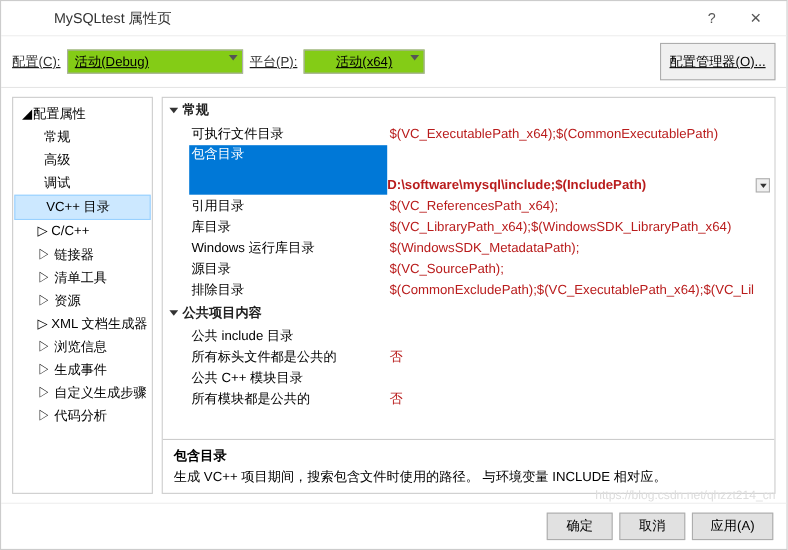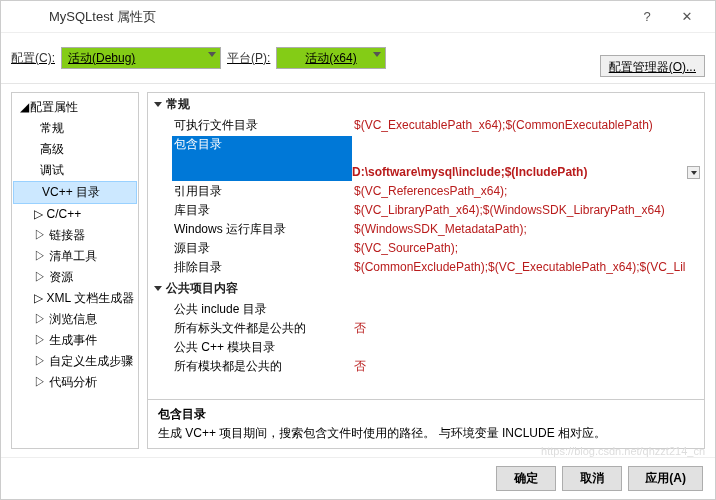--- a/index.html
+++ b/index.html
@@ -6,21 +6,21 @@
 body { background: #fff; }
 .window { width: 716px; height: 500px; border: 1px solid #ccc; display: flex; flex-direction: column; background: #fff; position: relative; }
 .titlebar { height: 32px; display: flex; align-items: center; padding: 0 8px; border-bottom: 1px solid #eee; }
 .titlebar .title { flex: 1; font-size: 13px; color: #333; margin-left: 40px; }
 .titlebar .tbtn { width: 40px; text-align: center; color: #555; font-size: 13px; }
 .toolbar { display: flex; align-items: center; padding: 6px 10px; gap: 6px; border-bottom: 1px solid #e5e5e5; text-decoration: underline; }
 .toolbar label { color: #333; }
 .select { border: 1px solid #adadad; background: #84cc16; height: 22px; line-height: 20px; padding: 0 18px 0 6px; position: relative; min-width: 160px; }
 .select.small { min-width: 110px; padding-left: 28px; }
 .select .chev { position: absolute; right: 4px; top: 4px; border-left: 4px solid transparent; border-right: 4px solid transparent; border-top: 5px solid #555; }
-.cfgbtn { border: 1px solid #adadad; background: #f0f0f0; padding: 2px 8px; height: 22px; line-height: 18px; margin-top: 16px; }
+.cfgbtn { border: 1px solid #adadad; background: #f0f0f0; padding: 2px 8px; height: 34px; line-height: 18px; }
 .main { flex: 1; display: flex; padding: 8px 10px; gap: 8px; overflow: hidden; }
 .tree { width: 128px; border: 1px solid #ccc; background: #fff; padding: 4px 0; overflow: auto; }
 .tree-item { padding: 2px 4px 2px 20px; line-height: 17px; white-space: nowrap; cursor: default; }
 .tree-item.root { padding-left: 8px; }
 .tree-item .arrow { display: inline-block; width: 10px; }
 .tree-item.sel { background: #cce8ff; border: 1px solid #99d1ff; padding-left: 27px; margin:0 1px;}
 .tree-item.l2{padding-left:28px;}
 .tree-item.l2c{padding-left:22px;}
 .rightpane { flex: 1; display: flex; flex-direction: column; border: 1px solid #ccc; overflow: hidden; }
 .props { flex: 1; overflow: auto; background: #fff; }
@@ -29,21 +29,21 @@
 .row { display: flex; padding: 1px 0 1px 26px; line-height: 17px; }
 .row .k { width: 180px; }
 .row .v { flex: 1; white-space: nowrap; overflow: hidden; color: #b91c1c; }
 .row.selrow .k { background: #0078d7; color: #fff; padding-left:2px; margin-left:-2px;}
 .row.selrow .v { font-weight: bold; display:flex; align-items:center;margin-top:28px;}
 .row.selrow .v .dd { margin-left: auto; margin-right:4px; width:13px; height:13px; border:1px solid #adadad; display:flex; align-items:center; justify-content:center; background:#f0f0f0;}
 .row.selrow .v .dd .c{border-left:3px solid transparent;border-right:3px solid transparent;border-top:4px solid #333;}
 .descbox { border-top: 1px solid #ccc; padding: 6px 10px; min-height: 48px; }
 .descbox .dt { font-weight: bold; margin-bottom: 2px; }
 .btnbar { display: flex; justify-content: flex-end; gap: 6px; padding: 8px 12px; border-top: 1px solid #eee; }
-.btn { border: 1px solid #adadad; background: #e1e1e1; padding: 3px 16px; min-width: 60px; text-align: center; font-weight: bold; }
+.btn { border: 1px solid #adadad; background: #e1e1e1; padding: 3px 16px; min-width: 60px; text-align: center; }
 .watermark{position:absolute;right:10px;bottom:42px;color:#ddd;font-size:11px;pointer-events:none;}
 </style>
 </head>
 <body>
 
 <div class="window">
   <div class="titlebar">
     <span class="title">MySQLtest 属性页</span>
     <span class="tbtn">?</span>
     <span class="tbtn">✕</span>

